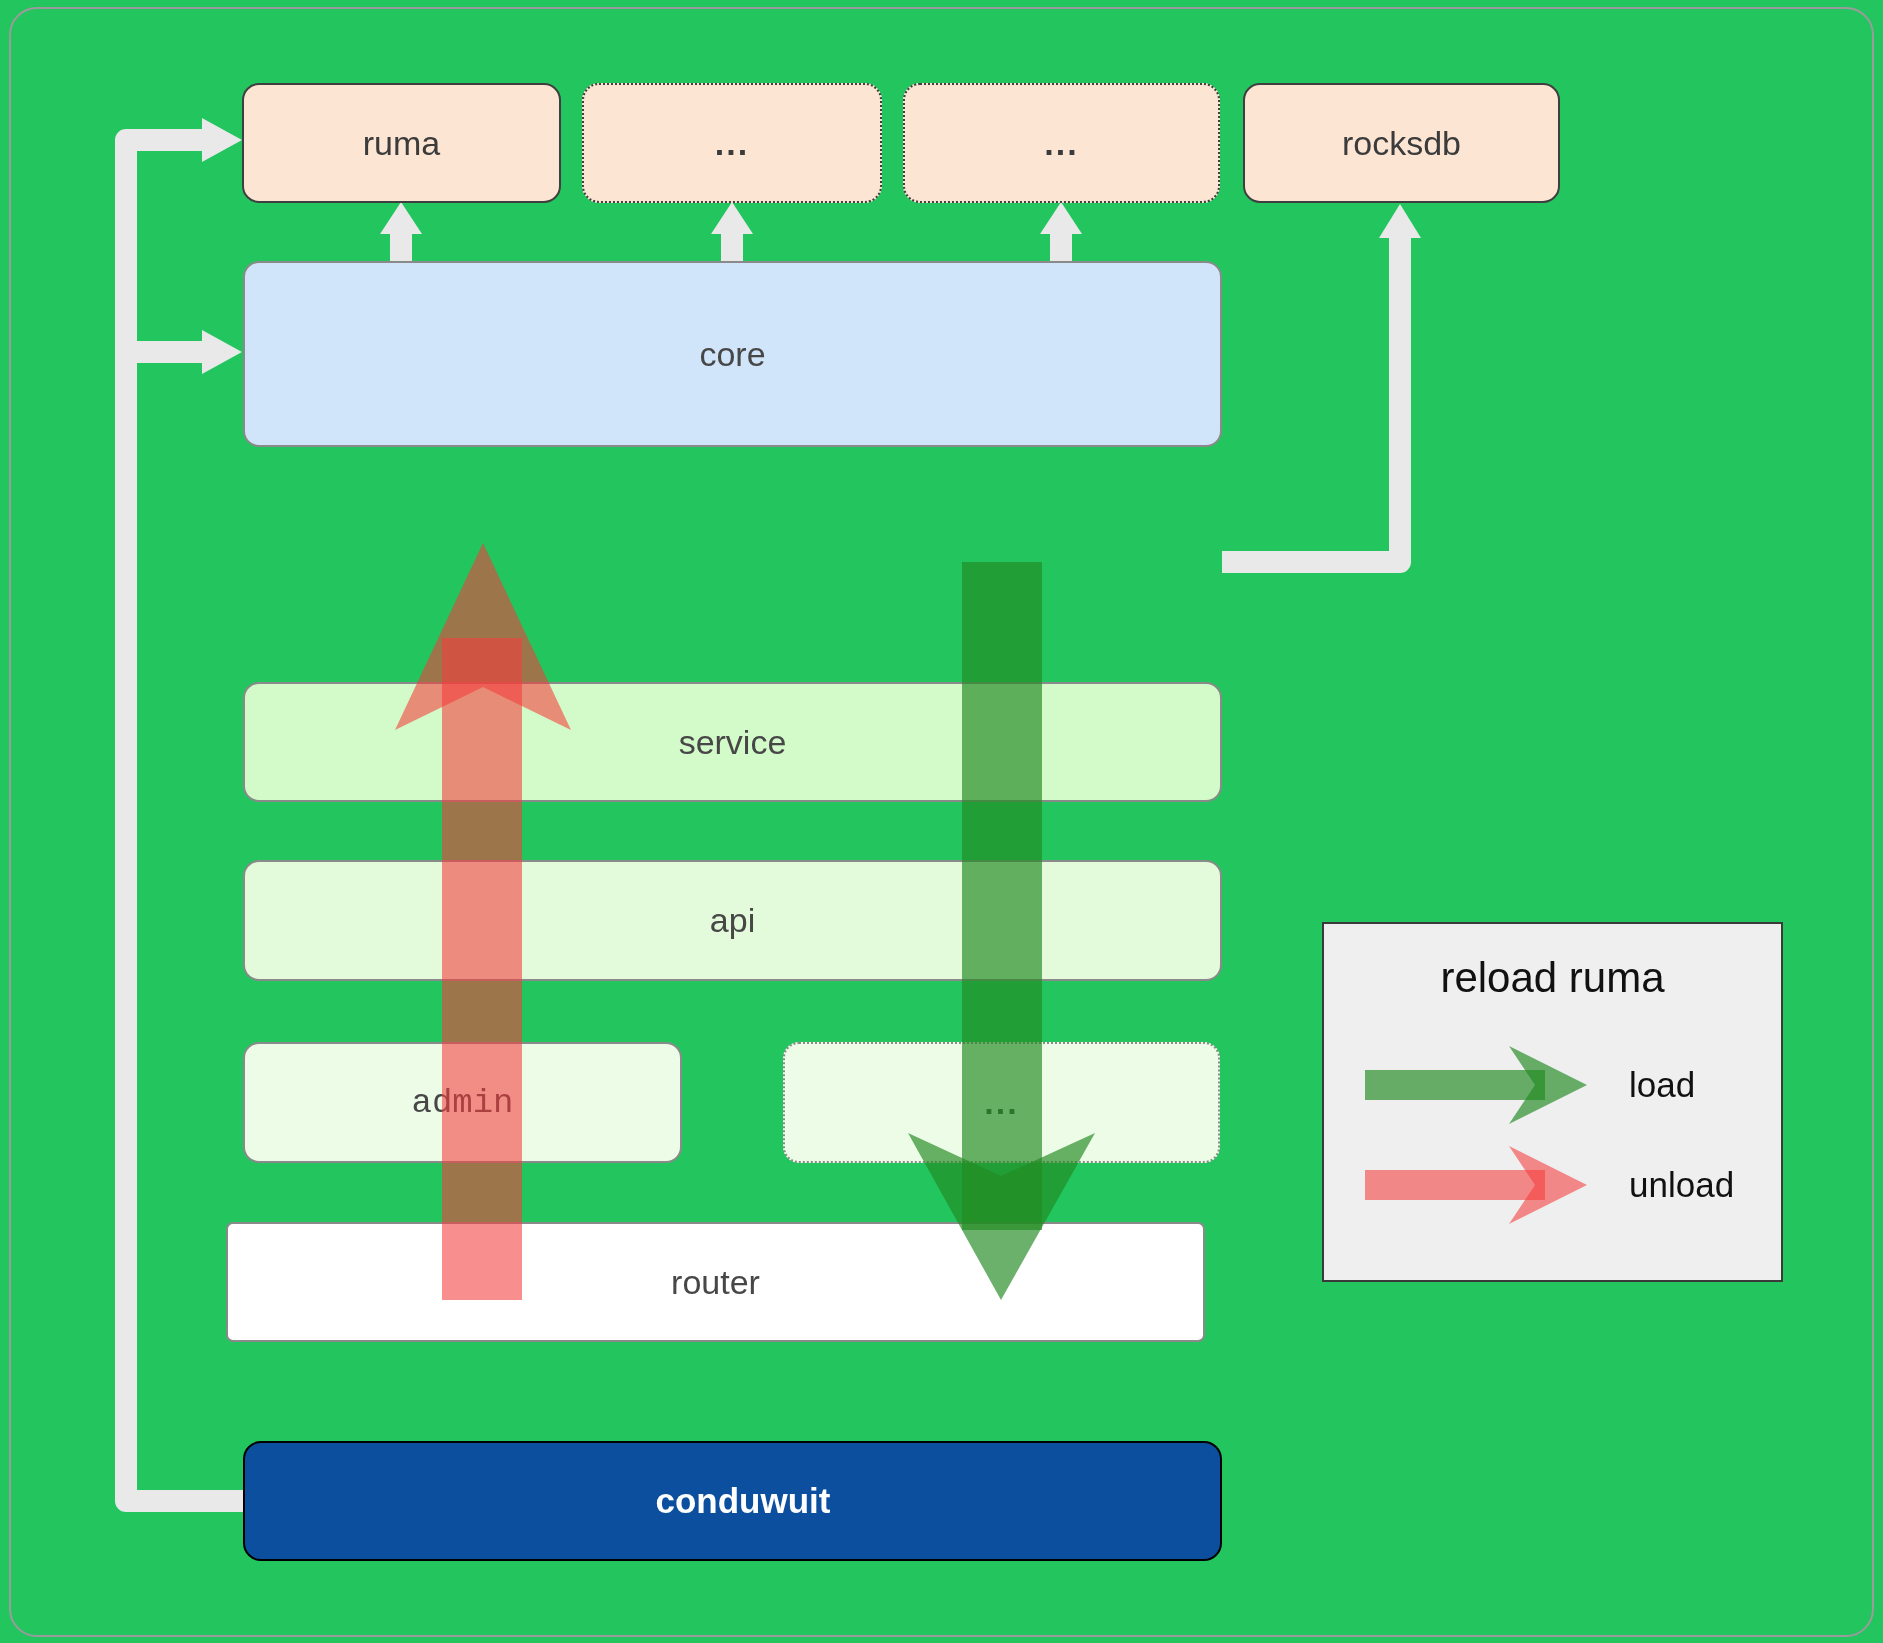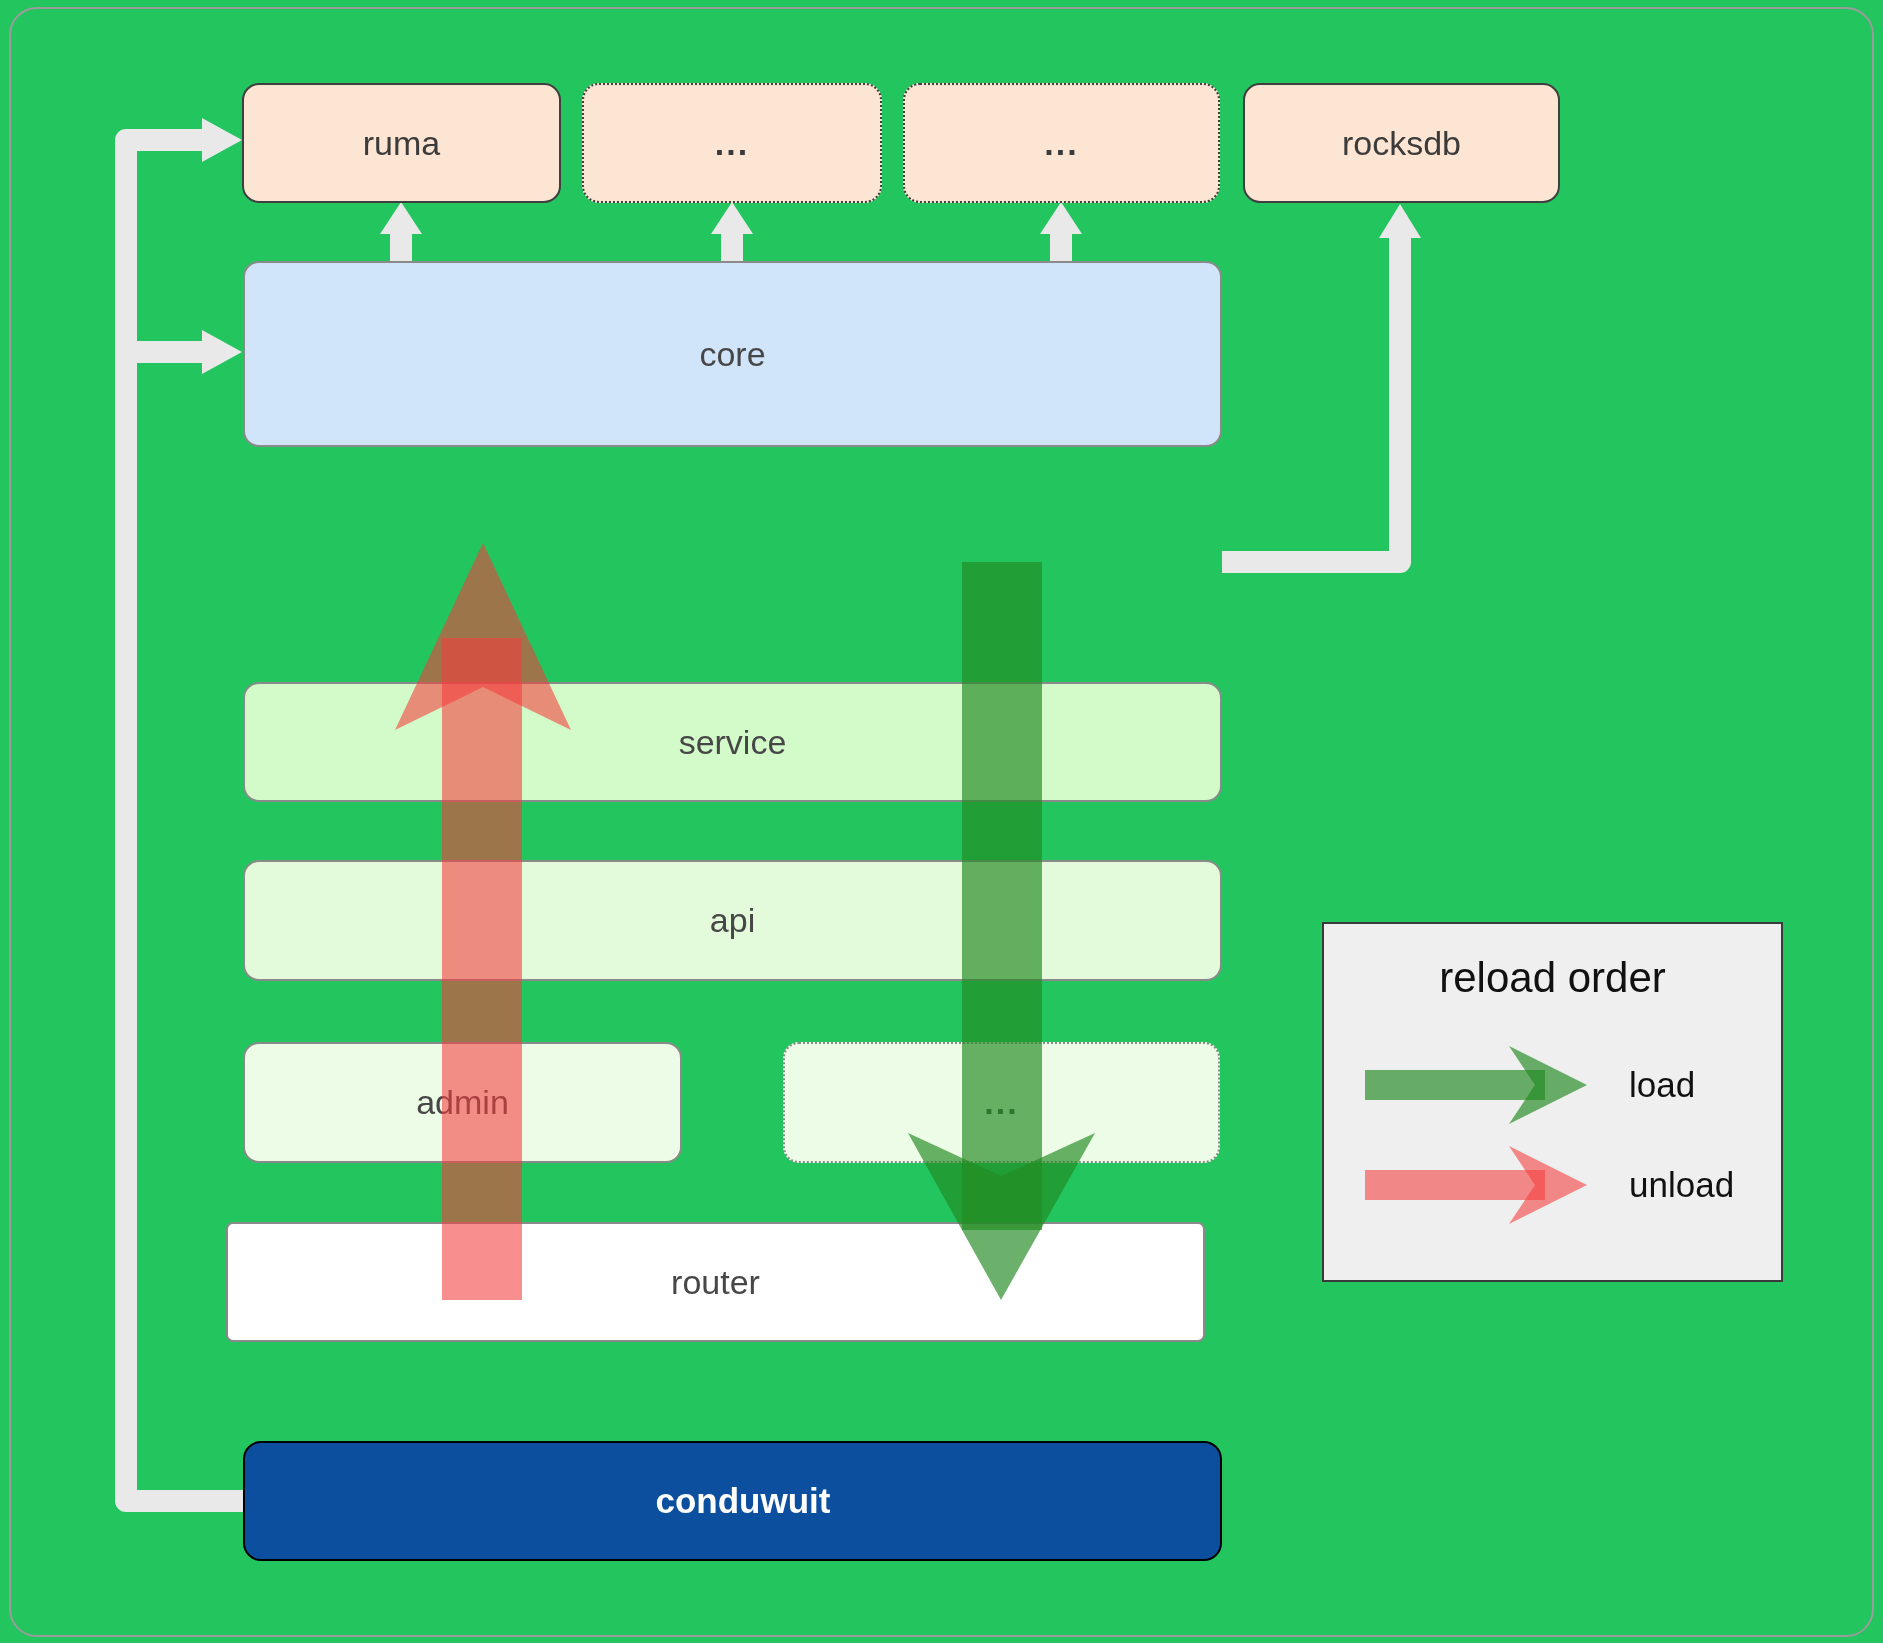--- a/index.html
+++ b/index.html
@@ -21,21 +21,21 @@
   .midbox{border:2px solid #8a8a8a;}
   .ellipsis{font-weight:700;letter-spacing:2px;}
   #box-ruma{left:242px;top:83px;width:319px;height:120px;}
   #box-etop1{left:582px;top:83px;width:300px;height:120px;}
   #box-etop2{left:903px;top:83px;width:317px;height:120px;}
   #box-rocksdb{left:1243px;top:83px;width:317px;height:120px;}
   #box-core{left:243px;top:261px;width:979px;height:186px;background:#d0e4fa;}
   #box-database{left:243px;top:502px;width:979px;height:118px;background:#a9fd9d;}
   #box-service{left:243px;top:682px;width:979px;height:120px;background:#d3fbc9;}
   #box-api{left:243px;top:860px;width:979px;height:121px;background:#e3fbda;}
-  #box-admin{left:243px;top:1042px;width:439px;height:121px;background:#edfce7;}
+  #box-admin{left:243px;top:1042px;width:439px;height:121px;background:#edfce7;font-family:Liberation Mono, monospace;}
   #box-emid{left:783px;top:1042px;width:437px;height:121px;background:#edfce7;border-style:dotted;}
   #box-router{left:226px;top:1222px;width:979px;height:120px;background:#ffffff;border-radius:7px;}
   #box-conduwuit{
     left:243px;top:1441px;width:979px;height:120px;background:#0b4f9e;
     border:2.5px solid #000;color:#ffffff;font-weight:700;font-size:35px;border-radius:18px;padding-left:21px;
   }
   #legend{
     position:absolute;left:1322px;top:922px;width:461px;height:360px;
     background:#efefef;border:2.5px solid #3a3a3a;box-sizing:border-box;
   }
@@ -106,21 +106,21 @@
       <span class="ellipsis">...</span>
     </div>
   <div class="box midbox" id="box-router">
       <span>router</span>
     </div>
   <div class="box" id="box-conduwuit">
       <span>conduwuit</span>
     </div>
 
   <div id="legend">
-    <div class="title">reload order</div>
+    <div class="title">reload ruma</div>
     <div class="legend-row" id="legend-row-load">
       <svg width="240" height="80" viewBox="0 0 240 80" xmlns="http://www.w3.org/2000/svg">
         <rect x="0" y="25" width="180" height="30" fill="rgba(34,139,34,0.67)"></rect>
         <polygon points="144,1 222,40 144,79 170,40" fill="rgba(34,139,34,0.67)"></polygon>
       </svg>
       <div class="legend-label">load</div>
     </div>
     <div class="legend-row" id="legend-row-unload">
       <svg width="240" height="80" viewBox="0 0 240 80" xmlns="http://www.w3.org/2000/svg">
         <rect x="0" y="25" width="180" height="30" fill="rgba(245,60,60,0.58)"></rect>

